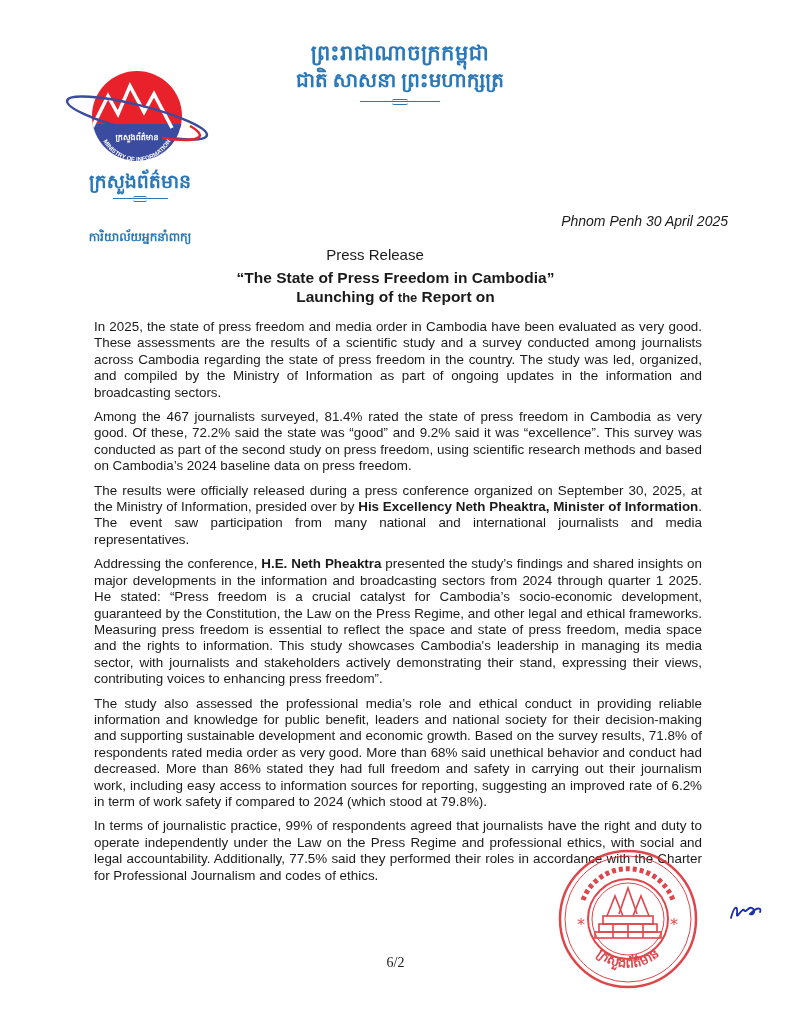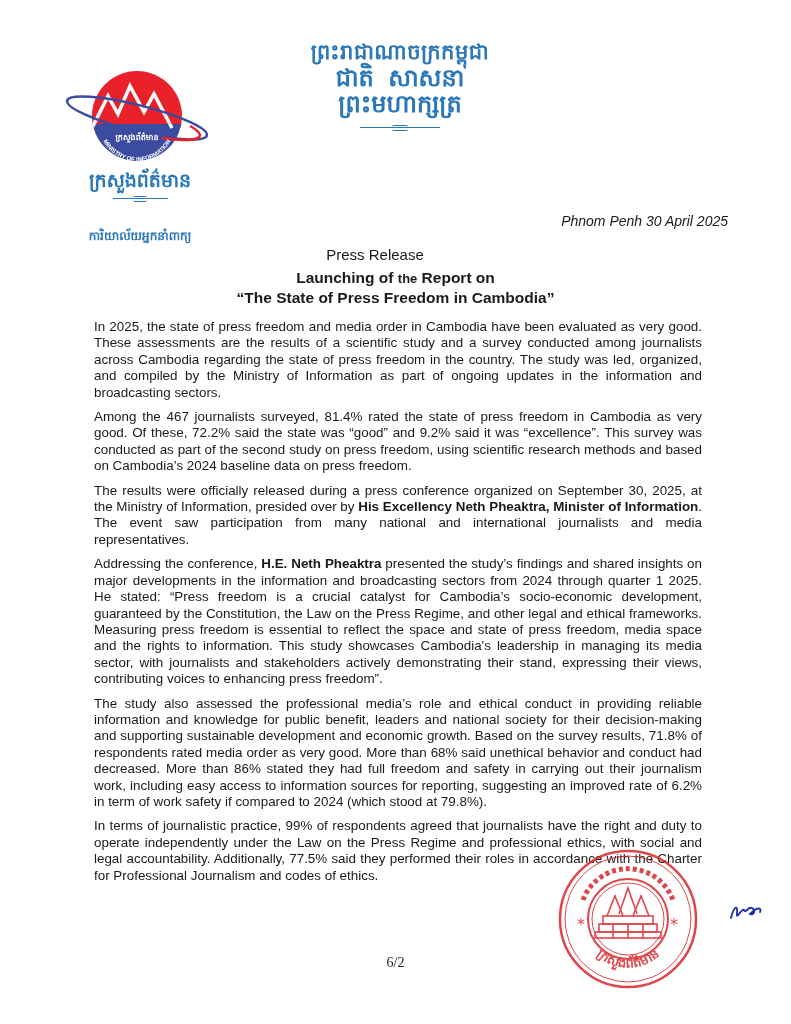--- a/index.html
+++ b/index.html
@@ -1,20 +1,20 @@
 <!DOCTYPE html>
 <html><head>
 <meta charset="utf-8">
 <style>
   html, body { margin: 0; padding: 0; background: #ffffff; }
   body { width: 791px; height: 1024px; position: relative; overflow: hidden; font-family: "Liberation Sans", sans-serif; color: #1a1a1a; }
-  .khmer-blue { color: #2a78b8; font-weight: bold; font-family: Liberation Mono, monospace; }
+  .khmer-blue { color: #2a78b8; font-weight: bold; font-family: Liberation Serif, serif; }
   .kingdom { position: absolute; left: 270px; top: 40px; width: 260px; text-align: center; }
   .kingdom .l1 { font-size: 21px; letter-spacing: 0.5px; line-height: 27px; }
-  .kingdom .l2 { font-size: 24px; line-height: 26px; }
+  .kingdom .l2 { font-size: 20px; line-height: 26px; }
   .divider { display: block; margin: 8px auto 0; width: 80px; height: 1px; background: #2a78b8; position: relative; }
   .divider::after { content: ""; position: absolute; left: 32px; top: -2px; width: 16px; height: 4px; border-top: 1px solid #2a78b8; border-bottom: 1px solid #2a78b8; border-radius: 2px; }
   .logo { position: absolute; left: 62px; top: 66px; width: 150px; height: 104px; }
   .ministry { position: absolute; left: 40px; top: 170px; width: 200px; text-align: center; }
   .ministry .m1 { font-size: 19px; line-height: 24px; }
   .ministry .m2 { font-size: 12px; line-height: 24px; margin-top: 26px; }
   .ministry .divider { width: 55px; margin-top: 4px; }
   .ministry .divider::after { left: 20px; width: 14px; }
   .date { position: absolute; right: 63px; top: 213px; font-size: 14px; font-style: italic; }
   .doctype { position: absolute; left: 0; width: 750px; top: 246px; text-align: center; font-size: 15px; }
@@ -61,22 +61,22 @@
 <div class="ministry khmer-blue">
   <div class="m1">ក្រសួងព័ត៌មាន</div>
   <span class="divider"></span>
   <div class="m2">ការិយាល័យអ្នកនាំពាក្យ</div>
 </div>
 
 <div class="date">Phnom Penh 30 April 2025</div>
 
 <div class="doctype">Press Release</div>
 <div class="title">
+  <div>“The State of Press Freedom in Cambodia”</div>
   <div><span>Launching of </span><span class="small">the</span><span> Report on</span></div>
-  <div>“The State of Press Freedom in Cambodia”</div>
 </div>
 
 <div class="body">
   <p>In 2025, the state of press freedom and media order in Cambodia have been evaluated as very good. These assessments are the results of a scientific study and a survey conducted among journalists across Cambodia regarding the state of press freedom in the country. The study was led, organized, and compiled by the Ministry of Information as part of ongoing updates in the information and broadcasting sectors.</p>
   <p>Among the 467 journalists surveyed, 81.4% rated the state of press freedom in Cambodia as very good. Of these, 72.2% said the state was “good” and 9.2% said it was “excellence”. This survey was conducted as part of the second study on press freedom, using scientific research methods and based on Cambodia’s 2024 baseline data on press freedom.</p>
   <p><span>The results were officially released during a press conference organized on September 30, 2025, at the Ministry of Information, presided over by </span><b>His Excellency Neth Pheaktra, Minister of Information</b><span>. The event saw participation from many national and international journalists and media representatives.</span></p>
   <p><span>Addressing the conference, </span><b>H.E. Neth Pheaktra</b><span> presented the study’s findings and shared insights on major developments in the information and broadcasting sectors from 2024 through quarter 1 2025. He stated: “Press freedom is a crucial catalyst for Cambodia’s socio-economic development, guaranteed by the Constitution, the Law on the Press Regime, and other legal and ethical frameworks. Measuring press freedom is essential to reflect the space and state of press freedom, media space and the rights to information. This study showcases Cambodia's leadership in managing its media sector, with journalists and stakeholders actively demonstrating their stand, expressing their views, contributing voices to enhancing press freedom”.</span></p>
   <p>The study also assessed the professional media’s role and ethical conduct in providing reliable information and knowledge for public benefit, leaders and national society for their decision-making and supporting sustainable development and economic growth. Based on the survey results, 71.8% of respondents rated media order as very good. More than 68% said unethical behavior and conduct had decreased. More than 86% stated they had full freedom and safety in carrying out their journalism work, including easy access to information sources for reporting, suggesting an improved rate of 6.2% in term of work safety if compared to 2024 (which stood at 79.8%).</p>
   <p>In terms of journalistic practice, 99% of respondents agreed that journalists have the right and duty to operate independently under the Law on the Press Regime and professional ethics, with social and legal accountability. Additionally, 77.5% said they performed their roles in accordance with the Charter for Professional Journalism and codes of ethics.</p>
 </div>

